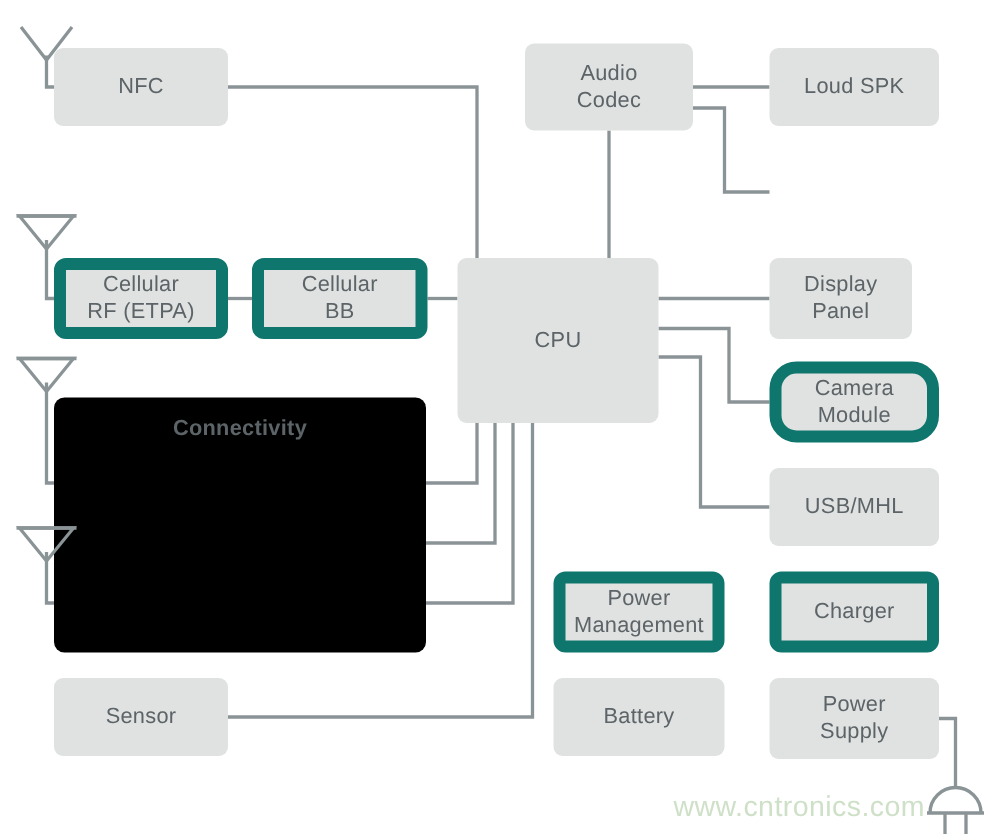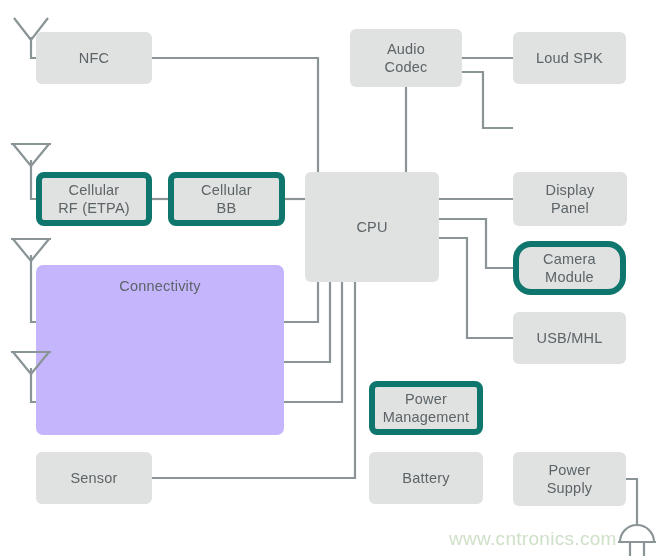--- a/index.html
+++ b/index.html
@@ -32,29 +32,30 @@
     justify-content: center;
     text-align: center;
     color: #5c6467;
     font-size: 14.5px;
     line-height: 1.25;
     letter-spacing: 0.2px;
     white-space: pre-line;
     z-index: 2;
   }
   .block.hl {
-    border: 6px solid #0f766e;
+    border: 8px solid #0f766e;
     border-radius: 8px;
   }
   .group-box {
     position: absolute;
     box-sizing: border-box;
-    background: #c4b5fd;
+    background: #000000;
     border-radius: 7px;
     z-index: 2;
+    font-weight: bold;
   }
   .group-title {
     position: absolute;
     width: 100%;
     text-align: center;
     color: #5c6467;
     font-size: 14.5px;
     letter-spacing: 0.2px;
   }
   .sub-block {
@@ -198,39 +199,42 @@
 
   <div class="block hl" style="left:168px; top:172px; width:117px; height:54px;">
     <span>Cellular
 BB</span>
   </div>
 
   <div class="block" style="left:305px; top:172px; width:134px; height:110px;">
     <span>CPU</span>
   </div>
 
-  <div class="block" style="left:513px; top:172px; width:114px; height:54px;">
+  <div class="block" style="left:513px; top:172px; width:95px; height:54px;">
     <span>Display
 Panel</span>
   </div>
 
   <div class="block hl" style="left:513px; top:241px; width:113px; height:54px;border-radius:18px;">
     <span>Camera
 Module</span>
   </div>
 
   <div class="block" style="left:513px; top:312px; width:113px; height:52px;">
     <span>USB/MHL</span>
   </div>
 
   <div class="block hl" style="left:369px; top:381px; width:114px; height:54px;">
     <span>Power
 Management</span>
   </div>
 
+  <div class="block hl" style="left:513px; top:381px; width:113px; height:54px;">
+    <span>Charger</span>
+  </div>
 
   <div class="block" style="left:36px; top:452px; width:116px; height:52px;">
     <span>Sensor</span>
   </div>
 
   <div class="block" style="left:369px; top:452px; width:114px; height:52px;">
     <span>Battery</span>
   </div>
 
   <div class="block" style="left:513px; top:452px; width:113px; height:54px;">

